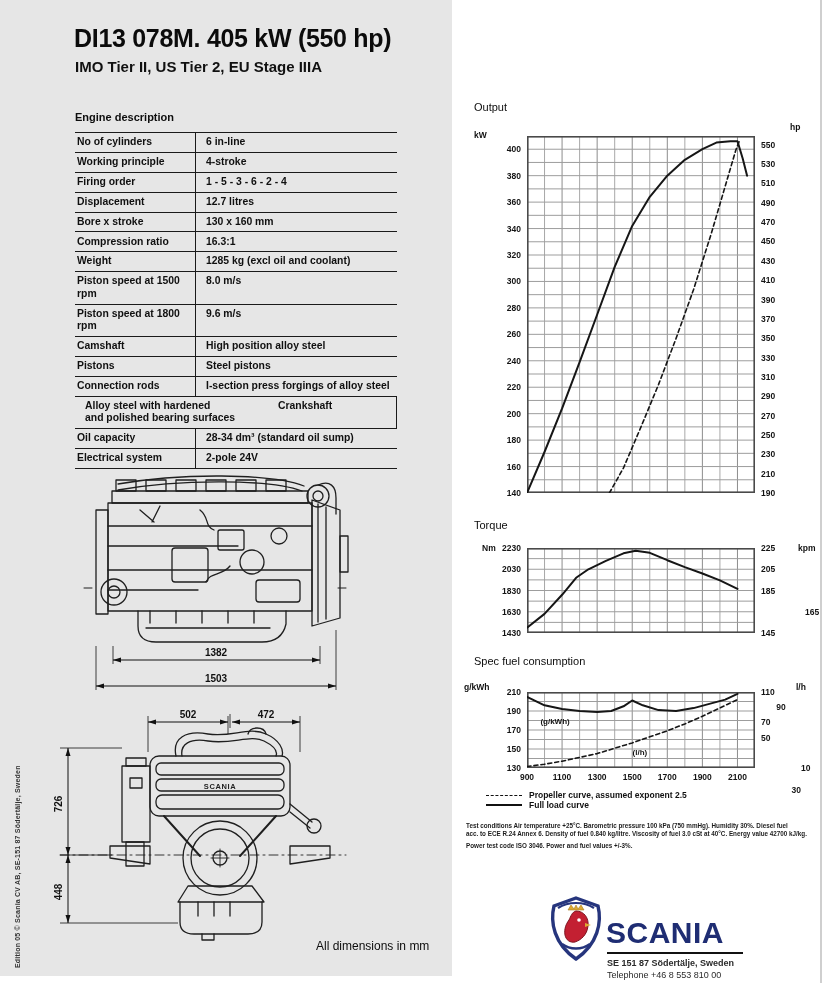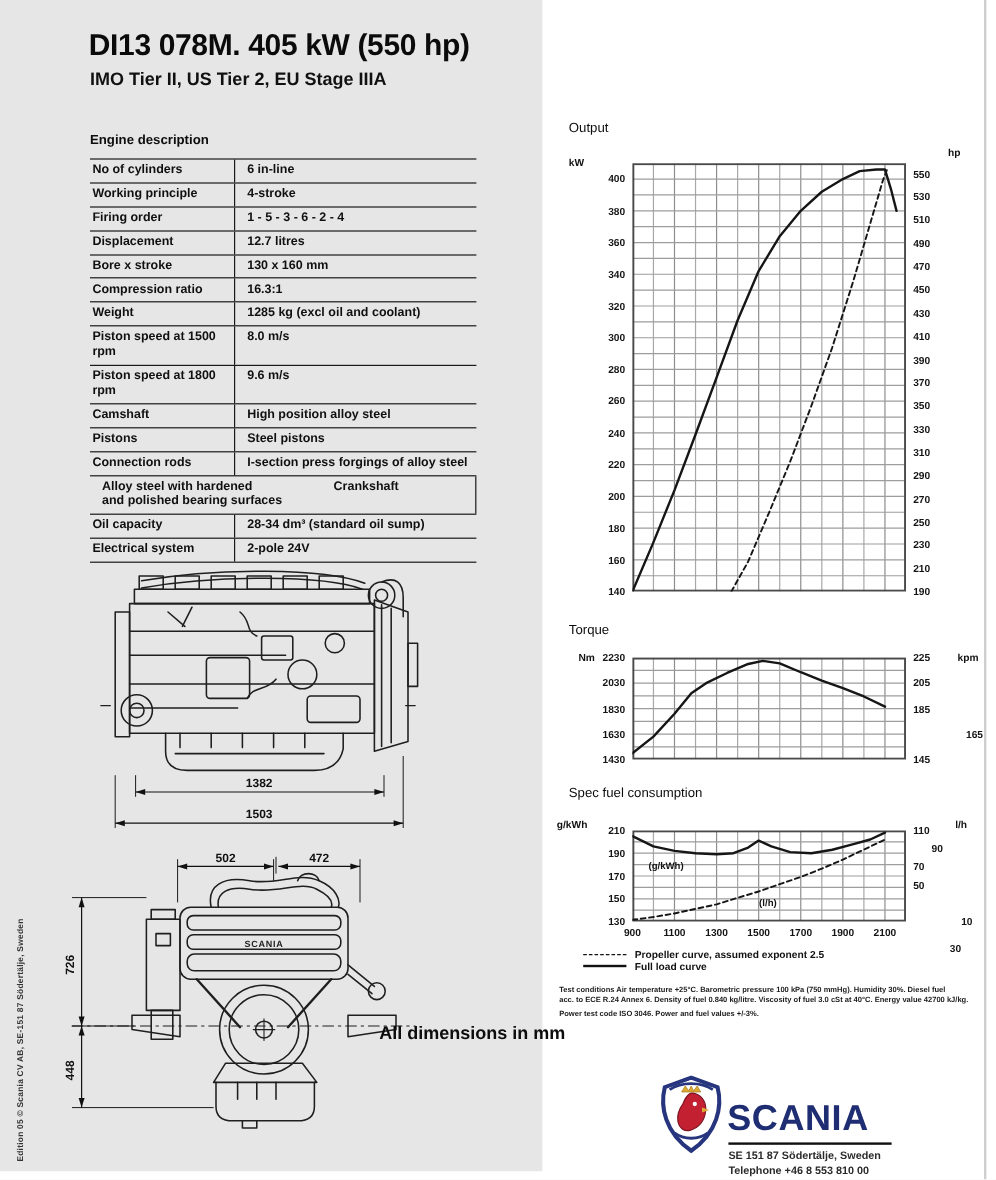--- a/index.html
+++ b/index.html
@@ -13,41 +13,41 @@
   .subtitle{position:absolute;left:75px;top:58px;font-size:15px;font-weight:600;color:#111}
   .table-heading{position:absolute;left:75px;top:111px;font-size:11px;font-weight:700;color:#0d0d0d}
   .etable{position:absolute;left:75px;top:132px;width:322px;border-top:1.6px solid #1a1a1a}
   .trow{display:flex;border-bottom:1.6px solid #1a1a1a}
   .tcell{font-size:10.4px;font-weight:700;color:#101010;line-height:12.5px;padding:3.2px 4px 3.2px 2px}
   .tlabel{width:121px;flex:none;border-right:1.3px solid #1a1a1a}
   .tvalue{flex:1;padding-left:10px;white-space:pre-line}
   svg.drawing{position:absolute}
   .dimtext{font:700 10px "Liberation Sans",sans-serif;fill:#101010}
   .brandtext{font:700 7.5px "Liberation Sans",sans-serif;fill:#222;letter-spacing:.6px}
-  .dims-note{position:absolute;left:316px;top:853px;font-size:15px;font-weight:700;color:#0d0d0d}
+  .dims-note{position:absolute;left:316px;top:939px;font-size:12px;font-weight:400;color:#0d0d0d}
   .chart-title{position:absolute;font-size:11px;font-weight:400;color:#0d0d0d}
   .chart{position:absolute}
   .chart-plot{position:absolute;background:#fff}
   .chart-plot svg{position:absolute;left:0;top:0}
   .axis-unit{position:absolute;font-size:8.5px;font-weight:700;color:#111}
   .tick{position:absolute;font-size:8.5px;font-weight:700;color:#141414;line-height:10px}
   .anno{position:absolute;font-size:8px;font-weight:700;color:#141414;text-align:center}
   .legend{position:absolute;left:486px;top:790px}
   .legend-row{display:flex;align-items:center;height:10px}
   .legend-sample{width:36px;margin-right:7px;border-top-color:#111}
   .legend-sample.dashed{border-top-style:dashed;border-top-width:1.6px}
   .legend-sample.solid{border-top-style:solid;border-top-width:2px}
   .legend-label{font-size:8.5px;font-weight:600;color:#111}
   .testcond{position:absolute;left:466px;top:822px;width:362px;font-size:6.3px;font-weight:600;color:#1c1c1c;line-height:8.4px}
   .testcond .tc3{margin-top:3px}
   .badge{position:absolute;left:548px;top:896px}
   .wordmark{position:absolute;left:606px;top:916px;font-size:30px;font-weight:700;color:#1f2d73;letter-spacing:.5px}
   .brand-rule{position:absolute;left:607px;top:952px;width:136px;height:2px;background:#111}
   .address{position:absolute;left:607px;top:958px;font-size:9px;font-weight:700;color:#2b2b2b}
-  .phone{position:absolute;left:607px;top:970px;font-size:9px;font-weight:700;color:#2b2b2b}
+  .phone{position:absolute;left:607px;top:970px;font-size:9px;font-weight:400;color:#2b2b2b}
 </style>
 </head>
 <body>
 
 <div class="page">
   <div class="gray-panel"></div>
   <div class="scan-line"></div>
 
   <div class="edition">Edition 05 © Scania CV AB, SE-151 87  Södertälje, Sweden</div>
   <h1 class="title">DI13 078M. 405 kW (550 hp)</h1>

